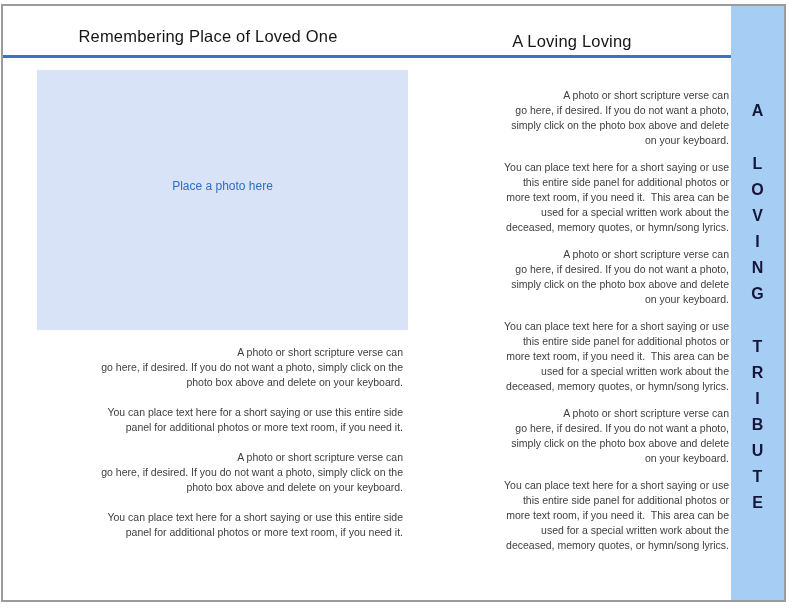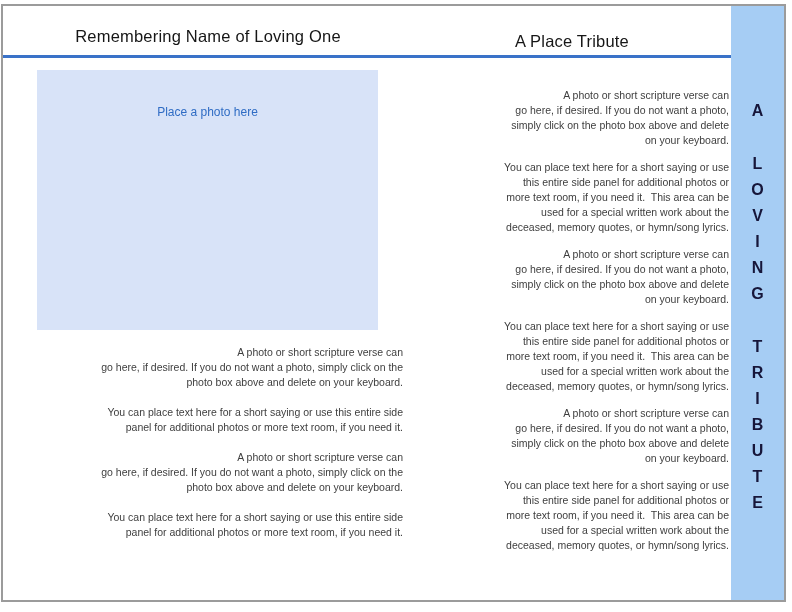--- a/index.html
+++ b/index.html
@@ -20,23 +20,23 @@
     position:absolute;left:0;top:49px;height:3px;width:calc(100% - 53px);
     background:var(--accent-line);
   }
   .page-title{
     position:absolute;margin:0;font-size:16.5px;font-weight:400;
     color:var(--title-text);text-align:center;letter-spacing:.2px;
   }
   .left-title{top:21px;left:0;width:410px;}
   .right-title{top:26px;left:410px;width:318px;}
   .photo-box{
-    position:absolute;left:34px;top:64px;width:341px;height:260px;
+    position:absolute;left:34px;top:64px;width:371px;height:260px;
     background:var(--photo-box-bg);text-align:center;box-sizing:border-box;
-    padding-top:32px;cursor:pointer;
+    padding-top:106px;cursor:pointer;
   }
   .photo-box span{font-size:12px;color:var(--photo-text);}
   .text-col{position:absolute;}
   .left-col{left:10px;top:339px;width:390px;}
   .right-col{left:412px;top:82px;width:314px;}
   .text-col p{
     margin:0 0 15px;font-size:10.5px;line-height:15px;text-align:right;
     color:var(--body-text);white-space:pre-wrap;
   }
   .right-col p{margin-bottom:12px;}
@@ -51,23 +51,23 @@
     letter-spacing:0;
   }
 </style>
 </head>
 <body>
 
 <div class="sheet">
 
   <div class="title-underline"></div>
 
-  <h1 class="page-title left-title">Remembering Name of Loving One</h1>
+  <h1 class="page-title left-title">Remembering Place of Loved One</h1>
 
-  <h1 class="page-title right-title">A Place Tribute</h1>
+  <h1 class="page-title right-title">A Loving Loving</h1>
 
   <div class="photo-box">
     <span>Place a photo here</span>
   </div>
 
   <div class="text-col left-col">
     <p>A photo or short scripture verse can
 go here, if desired. If you do not want a photo, simply click on the
 photo box above and delete on your keyboard.</p>
     <p>You can place text here for a short saying or use this entire side

